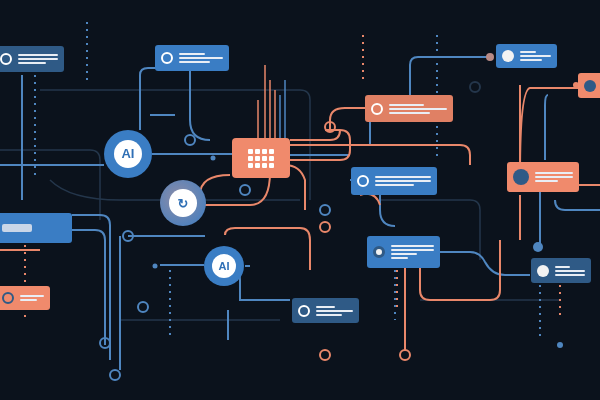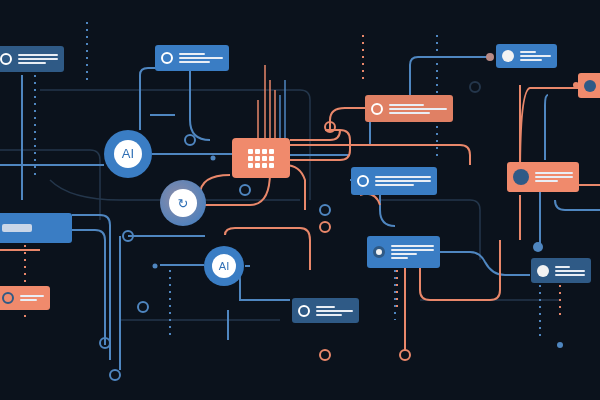--- a/index.html
+++ b/index.html
@@ -3,21 +3,21 @@
 <meta charset="utf-8">
 <style>
   html, body { margin: 0; padding: 0; }
   body { width: 600px; height: 400px; background: #0b121c; overflow: hidden; position: relative; font-family: "Liberation Sans", sans-serif; }
   svg.wires { position: absolute; left: 0; top: 0; }
   .card { position: absolute; border-radius: 3px; display: flex; align-items: center; padding: 0 6px; box-sizing: border-box; gap: 6px; }
   .card .ico { width: 12px; height: 12px; border-radius: 50%; border: 2px solid #fff; box-sizing: border-box; flex: none; }
   .card .ico.fill { background: #f2f2f2; border: none; }
   .card .lines { display: flex; flex-direction: column; gap: 2px; flex: 1; }
   .card .lines span { display: block; height: 2px; background: #e9eef5; border-radius: 1px; }
-  .node { position: absolute; border-radius: 50%; display: flex; align-items: center; justify-content: center; color: #fff; font-weight: normal; text-align: right; }
+  .node { position: absolute; border-radius: 50%; display: flex; align-items: center; justify-content: center; color: #fff; font-weight: bold; text-align: right; }
   .node .inner { width: 60%; height: 60%; border-radius: 50%; background: #fff; color: #2f6fb5; display: flex; align-items: center; justify-content: center; font-size: 13px; }
   .chip { position: absolute; background: #f08a6c; border-radius: 4px; display: grid; grid-template-columns: repeat(4, 5px); gap: 2px; justify-content: center; align-content: center; }
   .chip i { width: 5px; height: 5px; background: #fff; border-radius: 1px; display: block; }
 </style>
 </head>
 <body>
 
 <svg class="wires" width="600" height="400">
   <g fill="none" stroke="#24364b" stroke-width="1.5">
     <path d="M0 150 H90 Q100 150 100 160 V220"></path>

